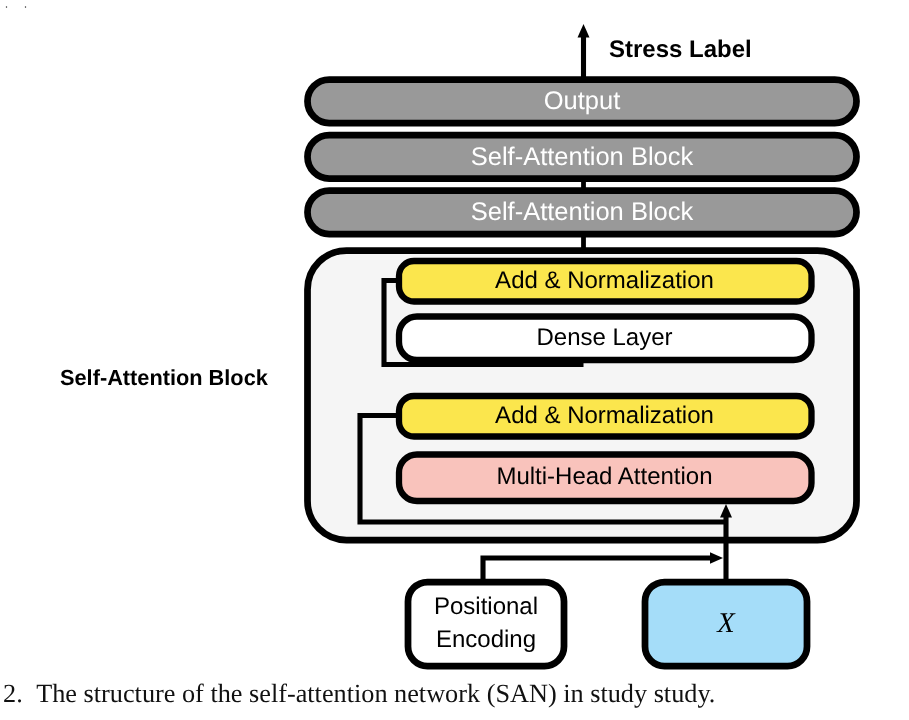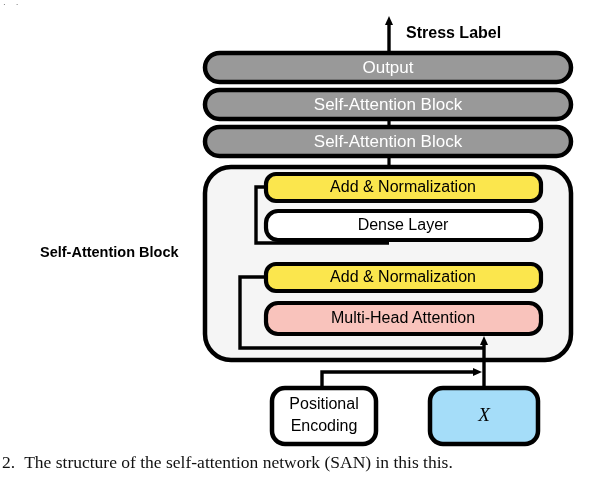--- a/index.html
+++ b/index.html
@@ -99,15 +99,15 @@
       <rect x="272" y="388" width="104" height="56" rx="13" ry="13" fill="#ffffff" stroke="#000" stroke-width="4.5"></rect>
       <text class="boxlabel black-t" x="324" y="405">Positional</text>
       <text class="boxlabel black-t" x="324" y="427">Encoding</text>
 
       <rect x="430" y="388" width="108" height="56" rx="13" ry="13" fill="#A5DDF9" stroke="#000" stroke-width="4.5"></rect>
       <text class="xlabel" x="484" y="417">X</text>
     </g>
   </svg>
 
   <div class="caption">
-    <span class="cap-num">2.</span><span>The structure of the self-attention network (SAN) in this this.</span>
+    <span class="cap-num">2.</span><span>The structure of the self-attention network (SAN) in study study.</span>
   </div>
 </div>
 
 </body></html>

